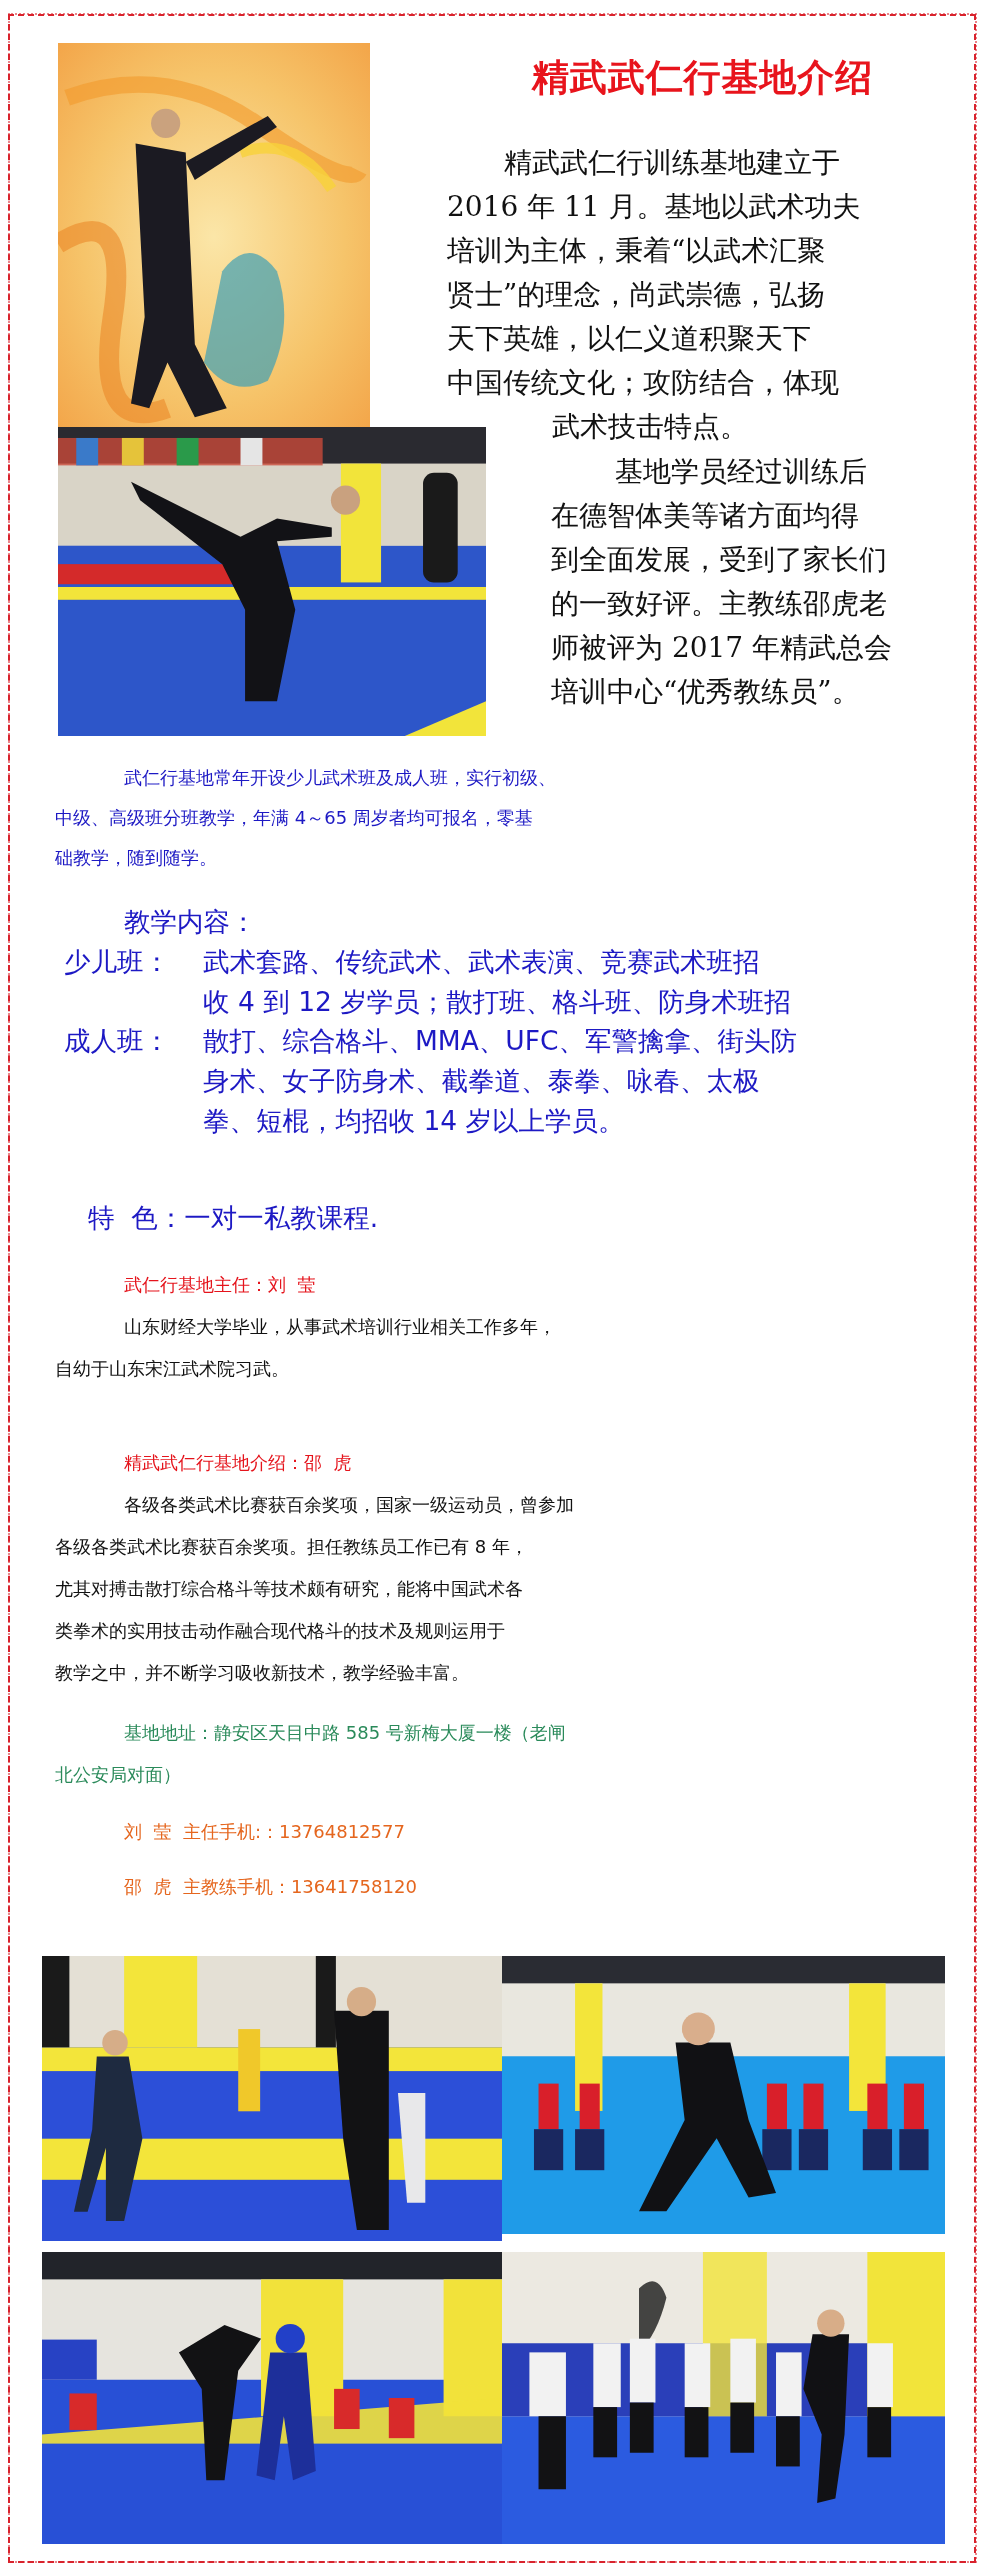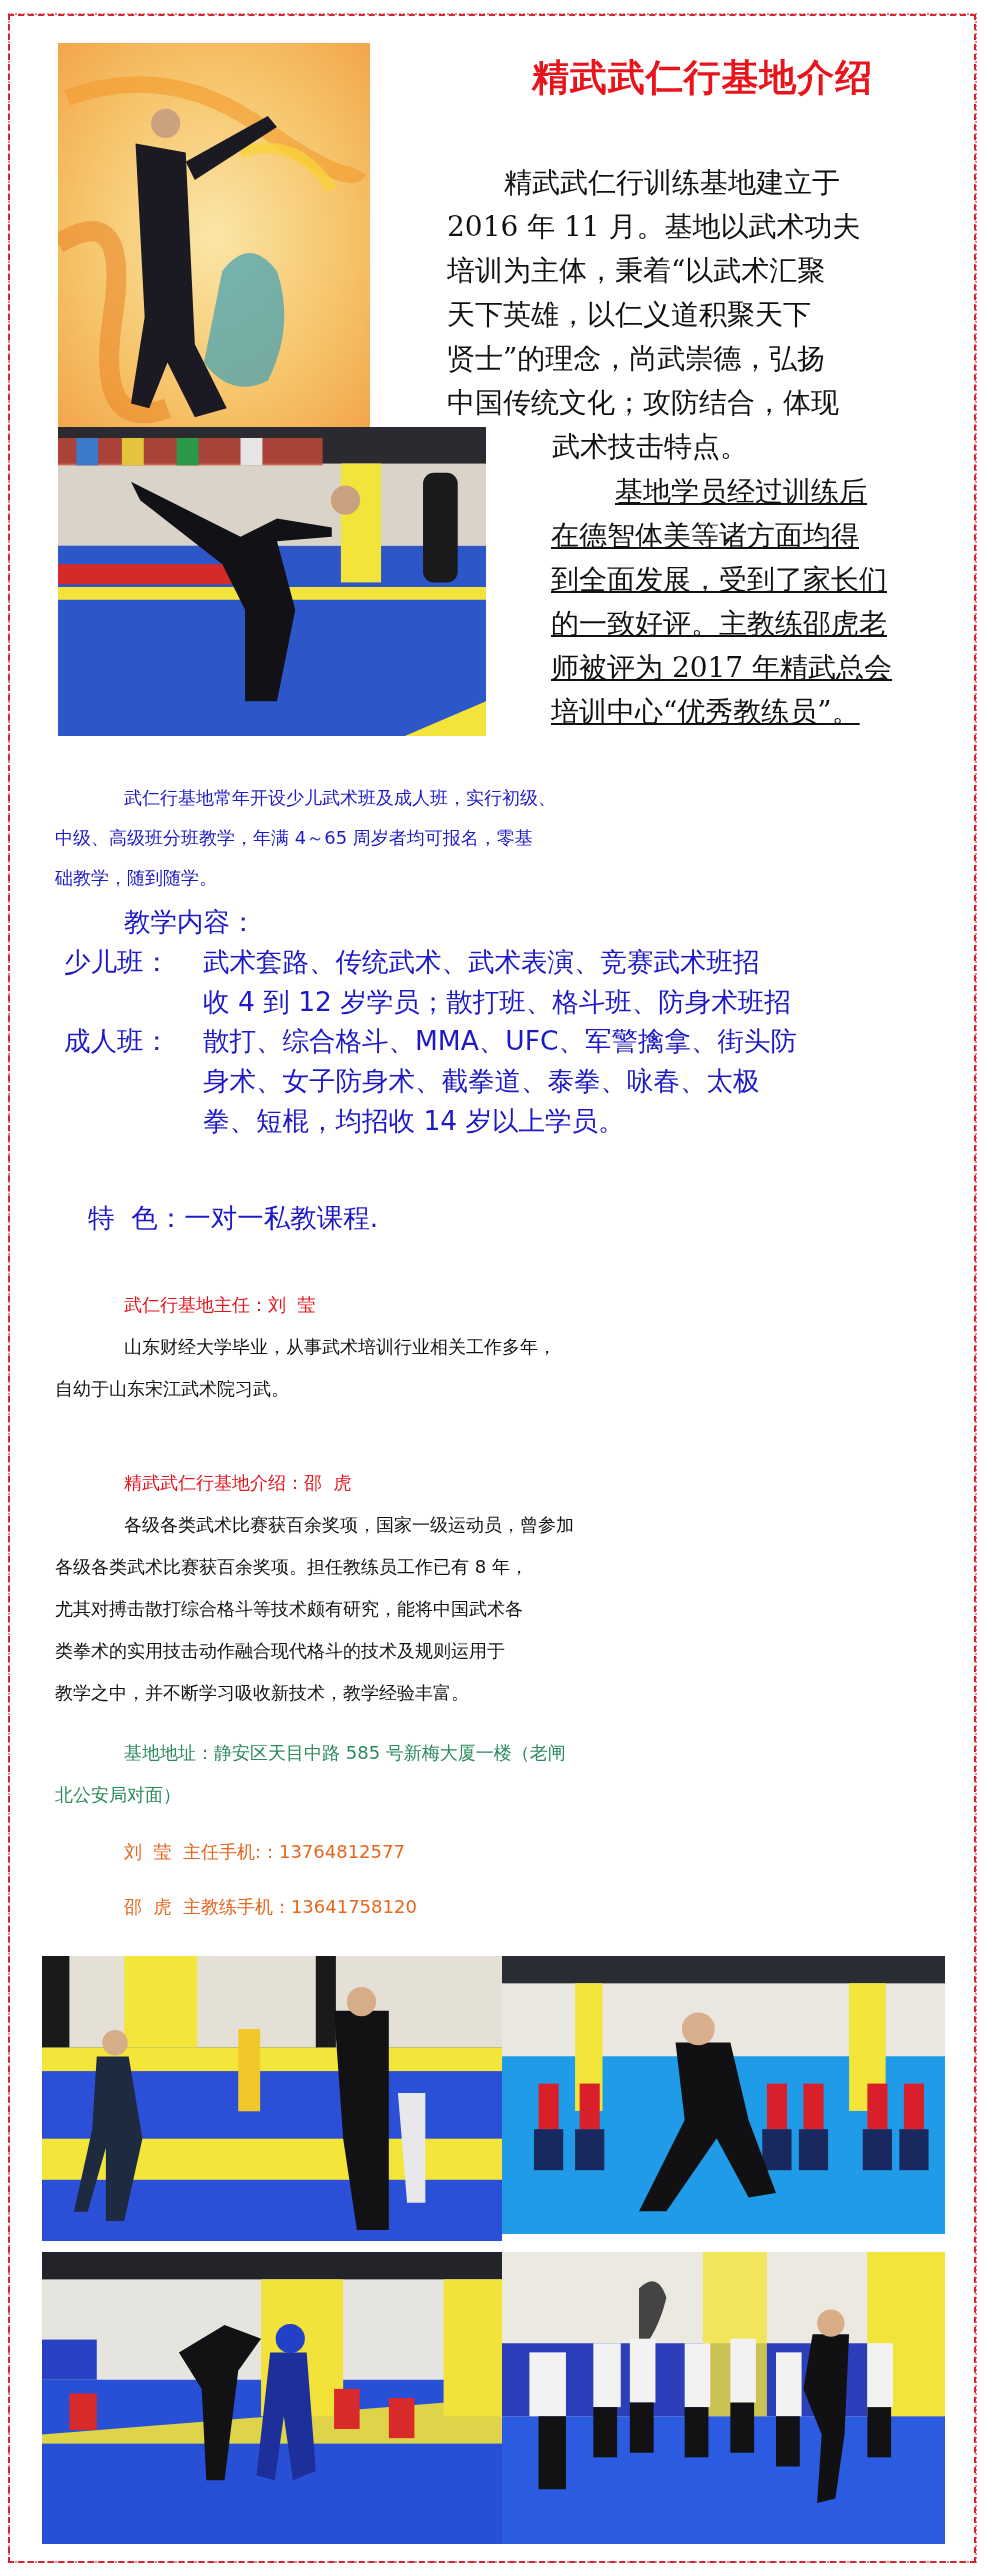--- a/index.html
+++ b/index.html
@@ -22,21 +22,21 @@
       position: absolute; left: 447px; top: 53px; width: 511px;
       text-align: center; color: #e8141c; font-size: 37px; font-weight: bold;
       font-family: "DejaVu Sans", "Liberation Sans", sans-serif; letter-spacing: 0.9px;
     }
     .black { color: #111111; }
     .blue { color: #1d19c4; }
     .red { color: #e5141c; }
     .green { color: #2a8a5a; }
     .orange { color: #e5661e; }
 
-    .p { position: absolute; font-size: 28px; line-height: 44px; margin-top: 20px; }
+    .p { position: absolute; font-size: 28px; line-height: 44px; }
     .line { white-space: nowrap; }
     .sans { font-family: "DejaVu Sans", "Liberation Sans", sans-serif; font-size: 18px; }
     .kv { position: absolute; font-size: 26.5px; line-height: 40px; font-family: "DejaVu Sans", "Liberation Sans", sans-serif; }
     .kv .label { display: inline-block; width: 117px; }
     .kv .body { position: absolute; left: 117px; top: 0; }
   </style>
 </head>
 <body>
 
 <div class="frame"></div>
@@ -81,27 +81,27 @@
     <circle cx="315" cy="80" r="16" fill="#c9a17f"></circle>
   </svg>
 </div>
 
 <div class="title">精武武仁行基地介绍</div>
 
 <div class="p black" style="left:447px; top:141px; width:511px;">
   <div class="line" style="padding-left:57px;">精武武仁行训练基地建立于</div>
   <div class="line">2016 年 11 月。基地以武术功夫</div>
   <div class="line">培训为主体，秉着“以武术汇聚</div>
+  <div class="line">贤士”的理念，尚武崇德，弘扬</div>
   <div class="line">天下英雄，以仁义道积聚天下</div>
-  <div class="line">贤士”的理念，尚武崇德，弘扬</div>
   <div class="line">中国传统文化；攻防结合，体现</div>
   <div class="line" style="padding-left:105px;">武术技击特点。</div>
 </div>
 
-<div class="p black" style="left:551px; top:450px; width:420px;text-decoration:underline;">
+<div class="p black" style="left:551px; top:450px; width:420px;">
   <div class="line" style="padding-left:64px;">基地学员经过训练后</div>
   <div class="line">在德智体美等诸方面均得</div>
   <div class="line">到全面发展，受到了家长们</div>
   <div class="line">的一致好评。主教练邵虎老</div>
   <div class="line">师被评为 2017 年精武总会</div>
   <div class="line">培训中心“优秀教练员”。</div>
 </div>
 
 <div class="p sans blue" style="left:55px; top:758px; width:904px; line-height:40px;">
   <div class="line" style="padding-left:69px;">武仁行基地常年开设少儿武术班及成人班，实行初级、</div>

